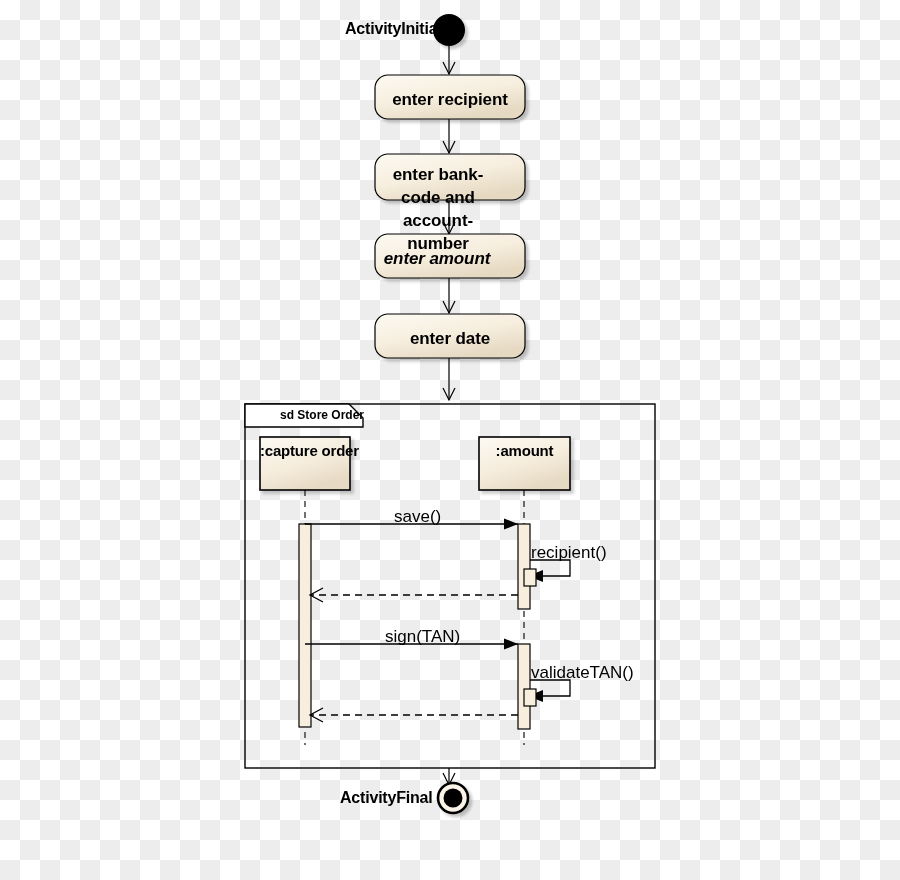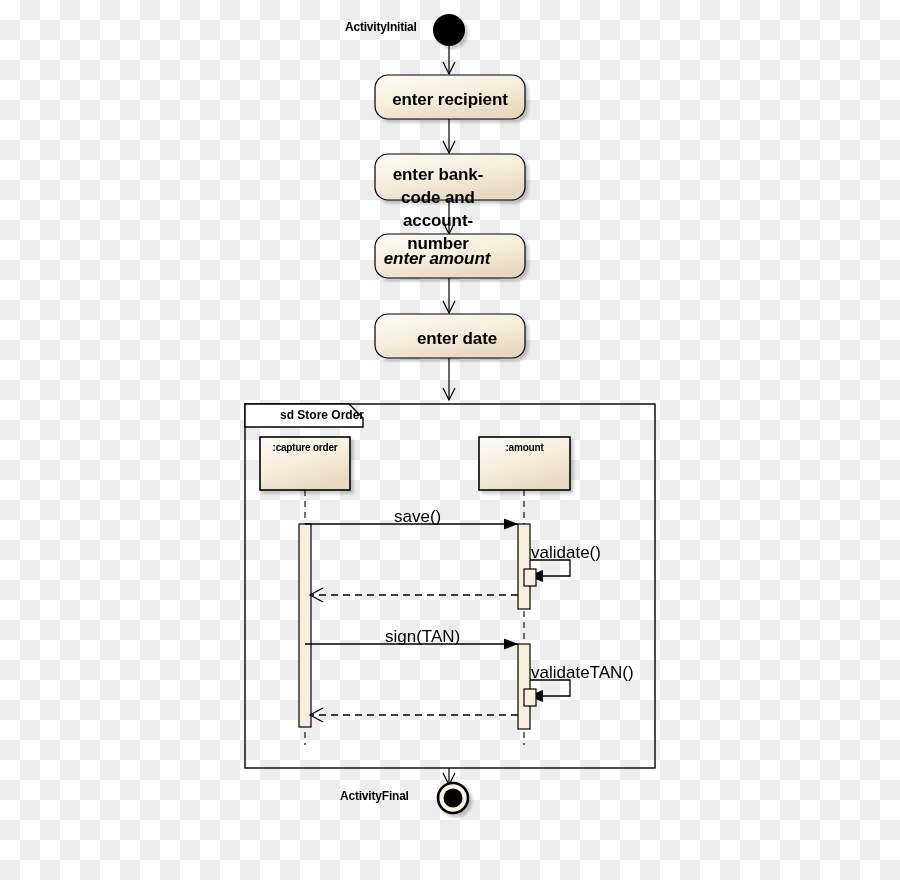--- a/index.html
+++ b/index.html
@@ -31,38 +31,38 @@
     height: 880px;
   }
   .txt {
     position: absolute;
     white-space: nowrap;
     color: #000000;
     line-height: 1;
   }
   .node-label {
     font-weight: bold;
-    font-size: 12px;
+    font-size: 16px;
     letter-spacing: -0.2px;
     text-align: right;
   }
   .act-label {
     font-weight: bold;
     font-size: 17px;
     text-align: center;
     white-space: normal;
     letter-spacing: -0.1px;
   }
   .frame-label {
     font-weight: bold;
     font-size: 12px;
   }
   .ll-label {
     font-weight: bold;
-    font-size: 10px;
+    font-size: 15px;
     text-align: center;
     letter-spacing: -0.2px;
   }
   .msg-label {
     font-weight: normal;
     font-size: 17px;
   }
 </style>
 </head>
 <body>
@@ -210,31 +210,31 @@
   </svg>
 
   <div class="txt node-label" style="left:345px; top:21px;">ActivityInitial</div>
 
   <div class="txt act-label" style="left:377px; top:91px; width:146px;">enter recipient</div>
 
   <div class="txt act-label" style="left:377px; top:164px; width:122px; line-height:1.35;">enter bank-code and account-number</div>
 
   <div class="txt act-label" style="left:377px; top:250px; width:120px;font-style:italic;">enter amount</div>
 
-  <div class="txt act-label" style="left:377px; top:330px; width:146px;padding-left:7px;">enter date</div>
+  <div class="txt act-label" style="left:377px; top:330px; width:146px;">enter date</div>
 
   <div class="txt frame-label" style="left:252px; top:409px;margin-left:28px;">sd Store Order</div>
 
   <div class="txt ll-label" style="left:260px; top:443px; width:90px;">:capture order</div>
 
   <div class="txt ll-label" style="left:479px; top:443px; width:91px;">:amount</div>
 
   <div class="txt msg-label" style="left:394px; top:508px;">save()</div>
 
-  <div class="txt msg-label" style="left:531px; top:544px;">validate()</div>
+  <div class="txt msg-label" style="left:531px; top:544px;">recipient()</div>
 
   <div class="txt msg-label" style="left:385px; top:628px;">sign(TAN)</div>
 
   <div class="txt msg-label" style="left:531px; top:664px;">validateTAN()</div>
 
   <div class="txt node-label" style="left:340px; top:790px;">ActivityFinal</div>
 
 </div>
 
 </body></html>

